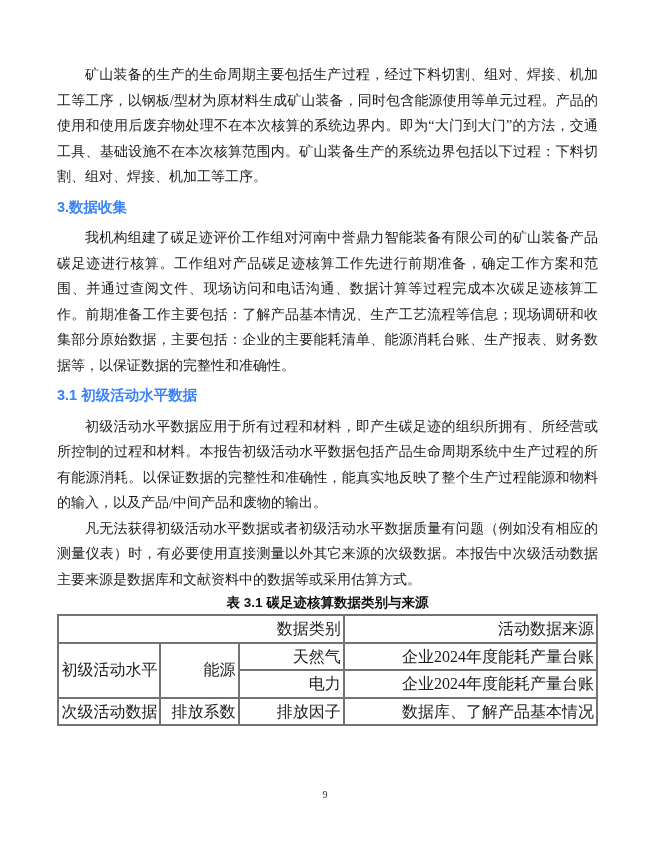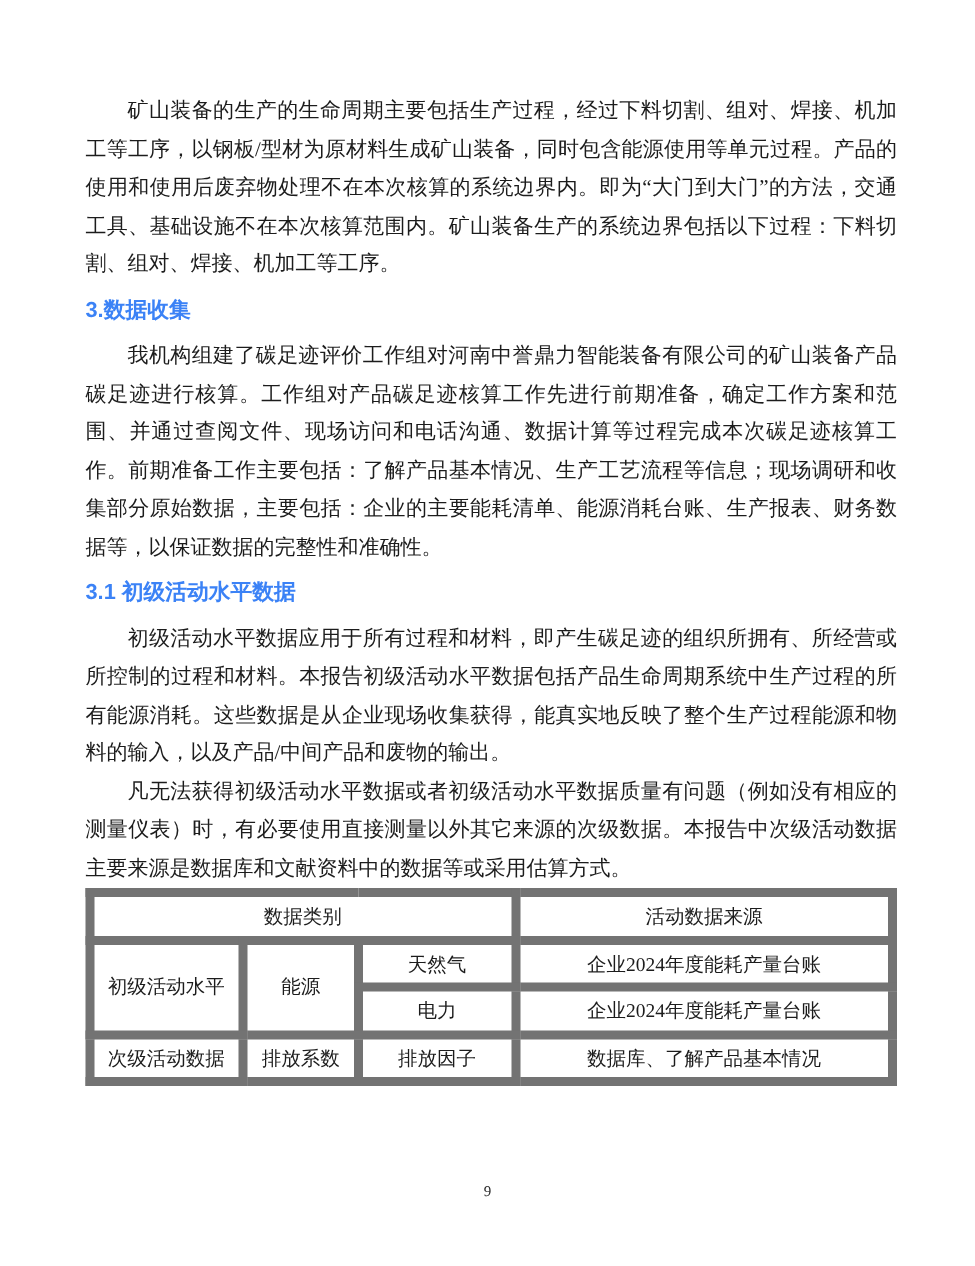--- a/index.html
+++ b/index.html
@@ -49,26 +49,26 @@
     margin: 0;
   }
   table.data-table {
     width: 100%;
     border-collapse: collapse;
     table-layout: fixed;
     margin-top: 0;
   }
   table.data-table th,
   table.data-table td {
-    border: 6px solid #737373;
+    border: 2px solid #737373;
     font-family: "Liberation Serif", "DejaVu Serif", serif;
-    font-size: 13px;
+    font-size: 16px;
     font-weight: normal;
     color: #1c1c1c;
-    text-align: center;
+    text-align: right;
     vertical-align: middle;
     height: 25px;
     padding: 0 2px;
     overflow: hidden;
     white-space: nowrap;
   }
   .page-number {
     position: absolute;
     top: 789px;
     left: 0;
@@ -85,24 +85,25 @@
 <div class="page">
 
   <div class="body-text">
 
     <p class="para">矿山装备的生产的生命周期主要包括生产过程，经过下料切割、组对、焊接、机加工等工序，以钢板/型材为原材料生成矿山装备，同时包含能源使用等单元过程。产品的使用和使用后废弃物处理不在本次核算的系统边界内。即为“大门到大门”的方法，交通工具、基础设施不在本次核算范围内。矿山装备生产的系统边界包括以下过程：下料切割、组对、焊接、机加工等工序。</p>
 
     <h2 class="sec-heading">3.数据收集</h2>
     <p class="para">我机构组建了碳足迹评价工作组对河南中誉鼎力智能装备有限公司的矿山装备产品碳足迹进行核算。工作组对产品碳足迹核算工作先进行前期准备，确定工作方案和范围、并通过查阅文件、现场访问和电话沟通、数据计算等过程完成本次碳足迹核算工作。前期准备工作主要包括：了解产品基本情况、生产工艺流程等信息；现场调研和收集部分原始数据，主要包括：企业的主要能耗清单、能源消耗台账、生产报表、财务数据等，以保证数据的完整性和准确性。</p>
 
     <h2 class="sec-heading">3.1 初级活动水平数据</h2>
-    <p class="para">初级活动水平数据应用于所有过程和材料，即产生碳足迹的组织所拥有、所经营或所控制的过程和材料。本报告初级活动水平数据包括产品生命周期系统中生产过程的所有能源消耗。这些数据是从企业现场收集获得，能真实地反映了整个生产过程能源和物料的输入，以及产品/中间产品和废物的输出。</p>
+    <p class="para">初级活动水平数据应用于所有过程和材料，即产生碳足迹的组织所拥有、所经营或所控制的过程和材料。本报告初级活动水平数据包括产品生命周期系统中生产过程的所有能源消耗。以保证数据的完整性和准确性，能真实地反映了整个生产过程能源和物料的输入，以及产品/中间产品和废物的输出。</p>
 
     <p class="para">凡无法获得初级活动水平数据或者初级活动水平数据质量有问题（例如没有相应的测量仪表）时，有必要使用直接测量以外其它来源的次级数据。本报告中次级活动数据主要来源是数据库和文献资料中的数据等或采用估算方式。</p>
 
+    <div class="table-caption">表 3.1 碳足迹核算数据类别与来源</div>
 
     <table class="data-table">
       <colgroup>
         <col style="width:19%">
         <col style="width:14.5%">
         <col style="width:19.5%">
         <col style="width:47%">
       </colgroup>
       <tbody>
         <tr>

